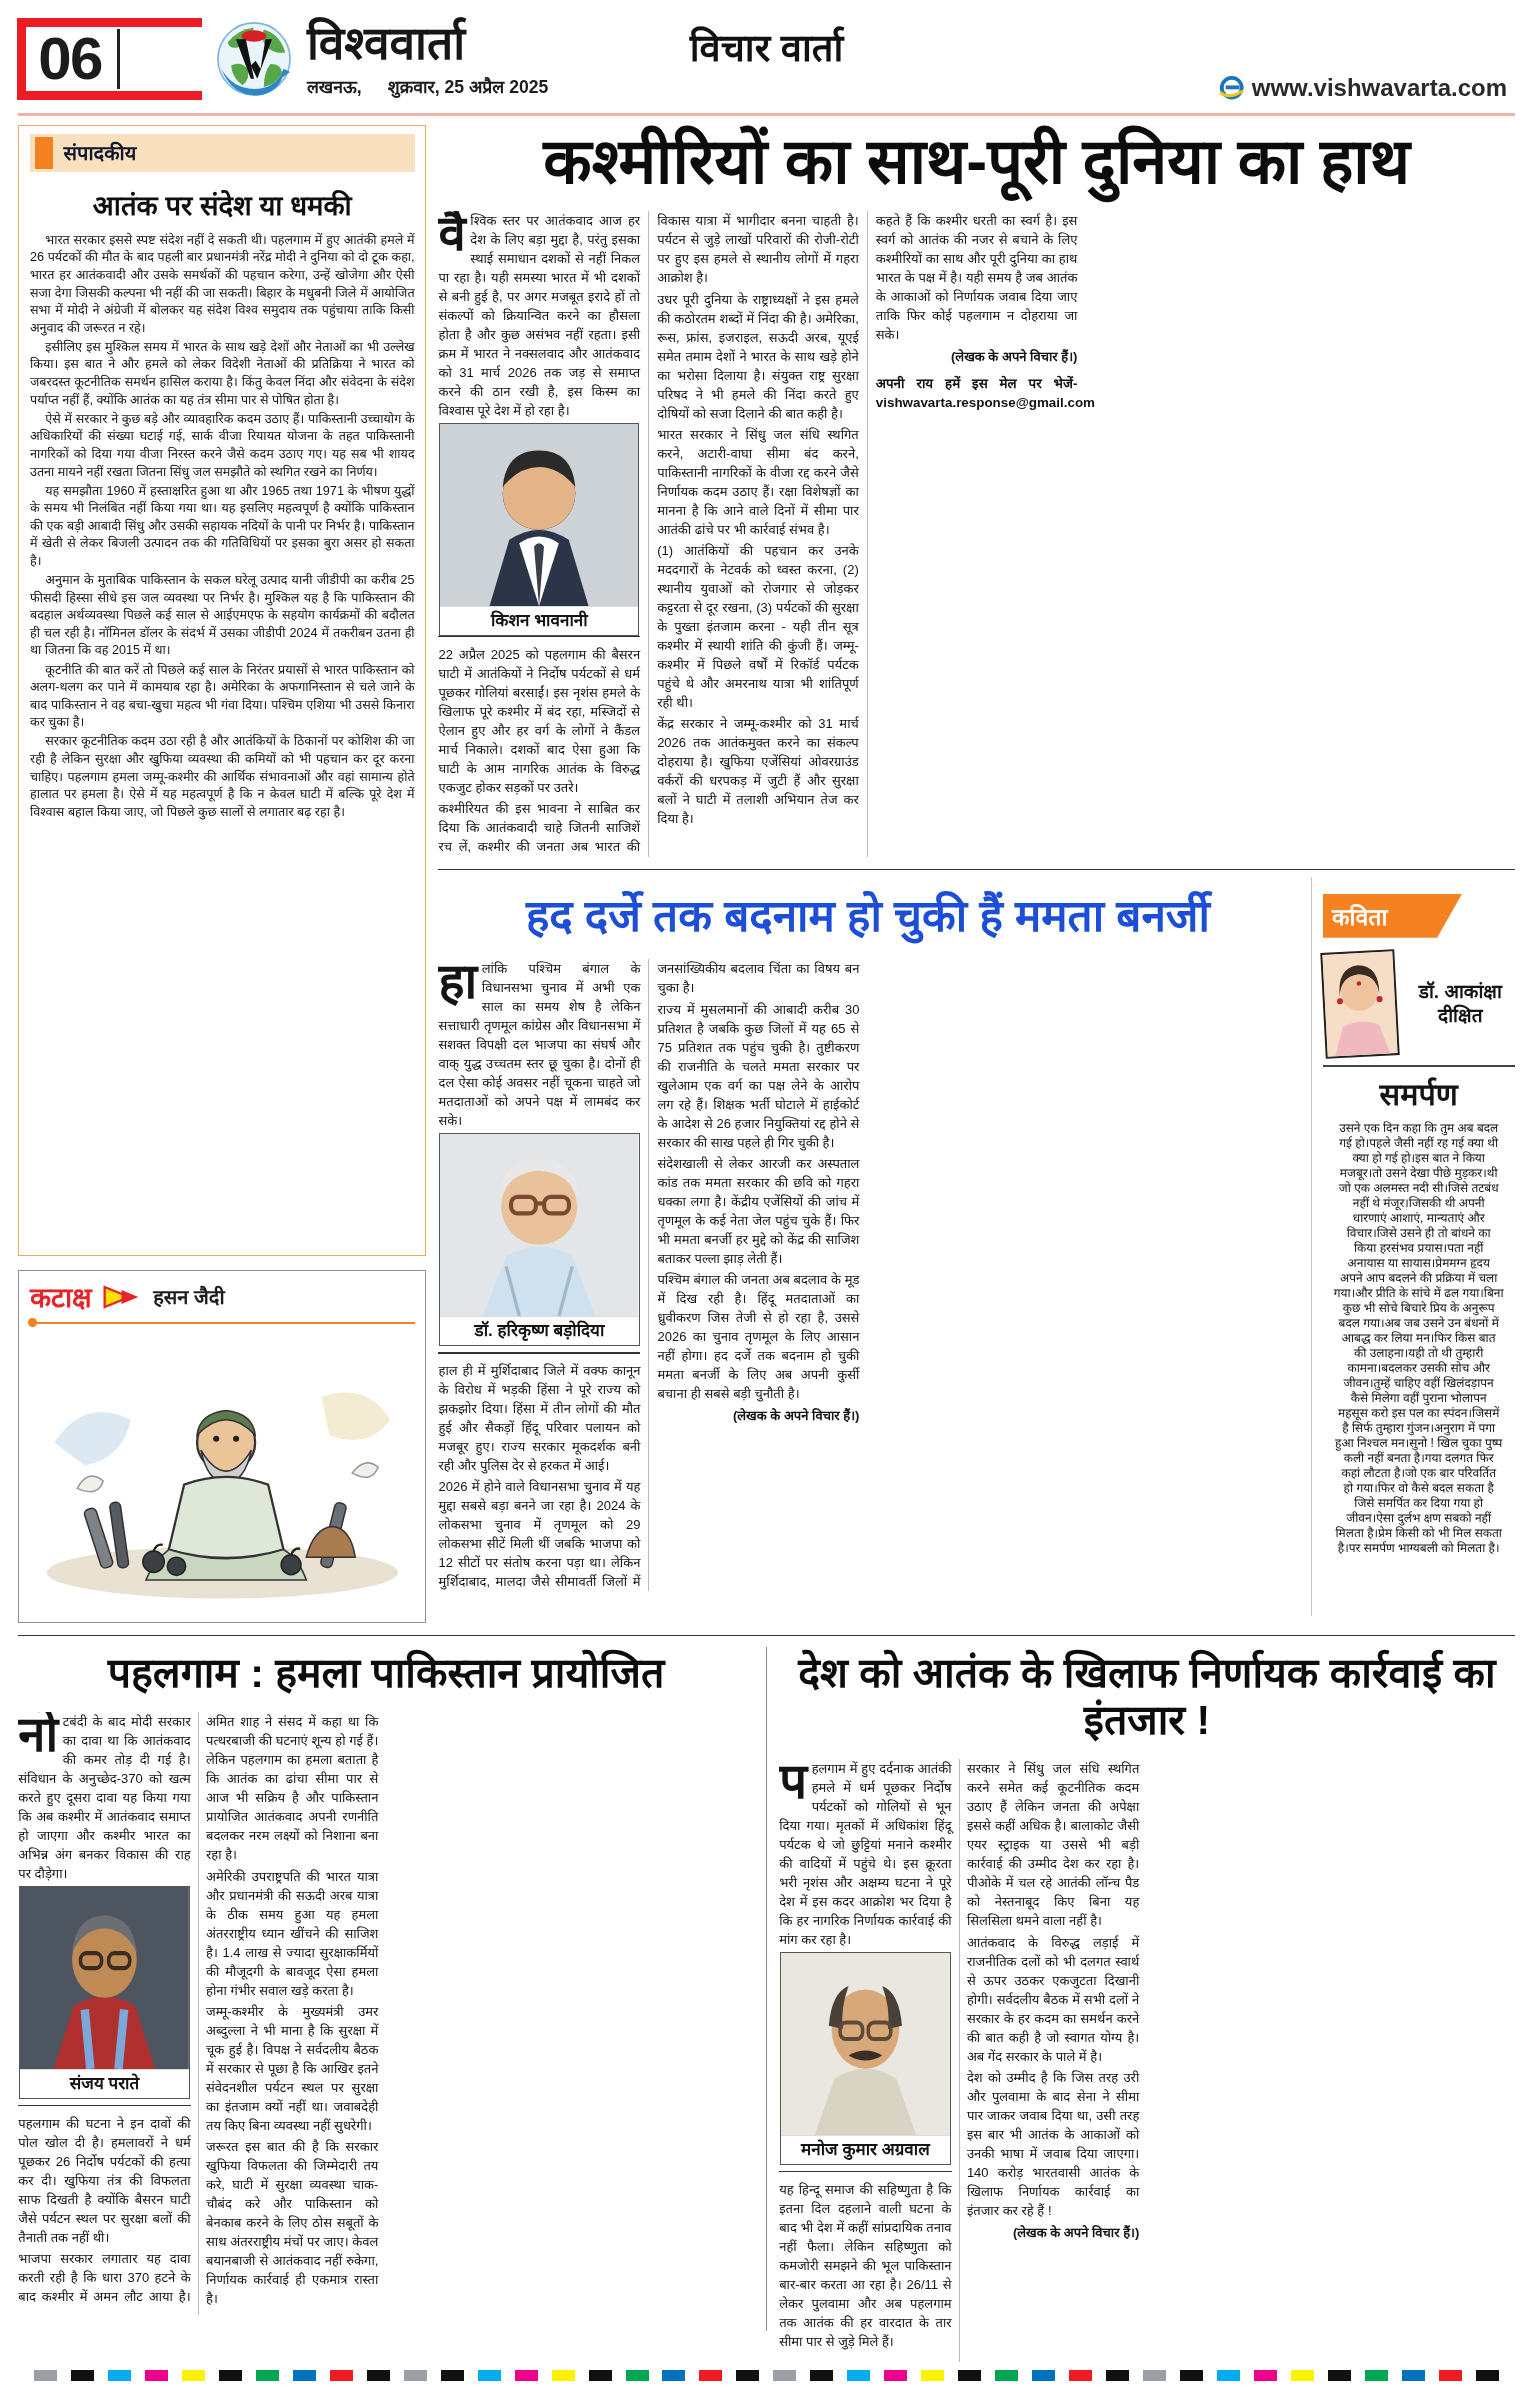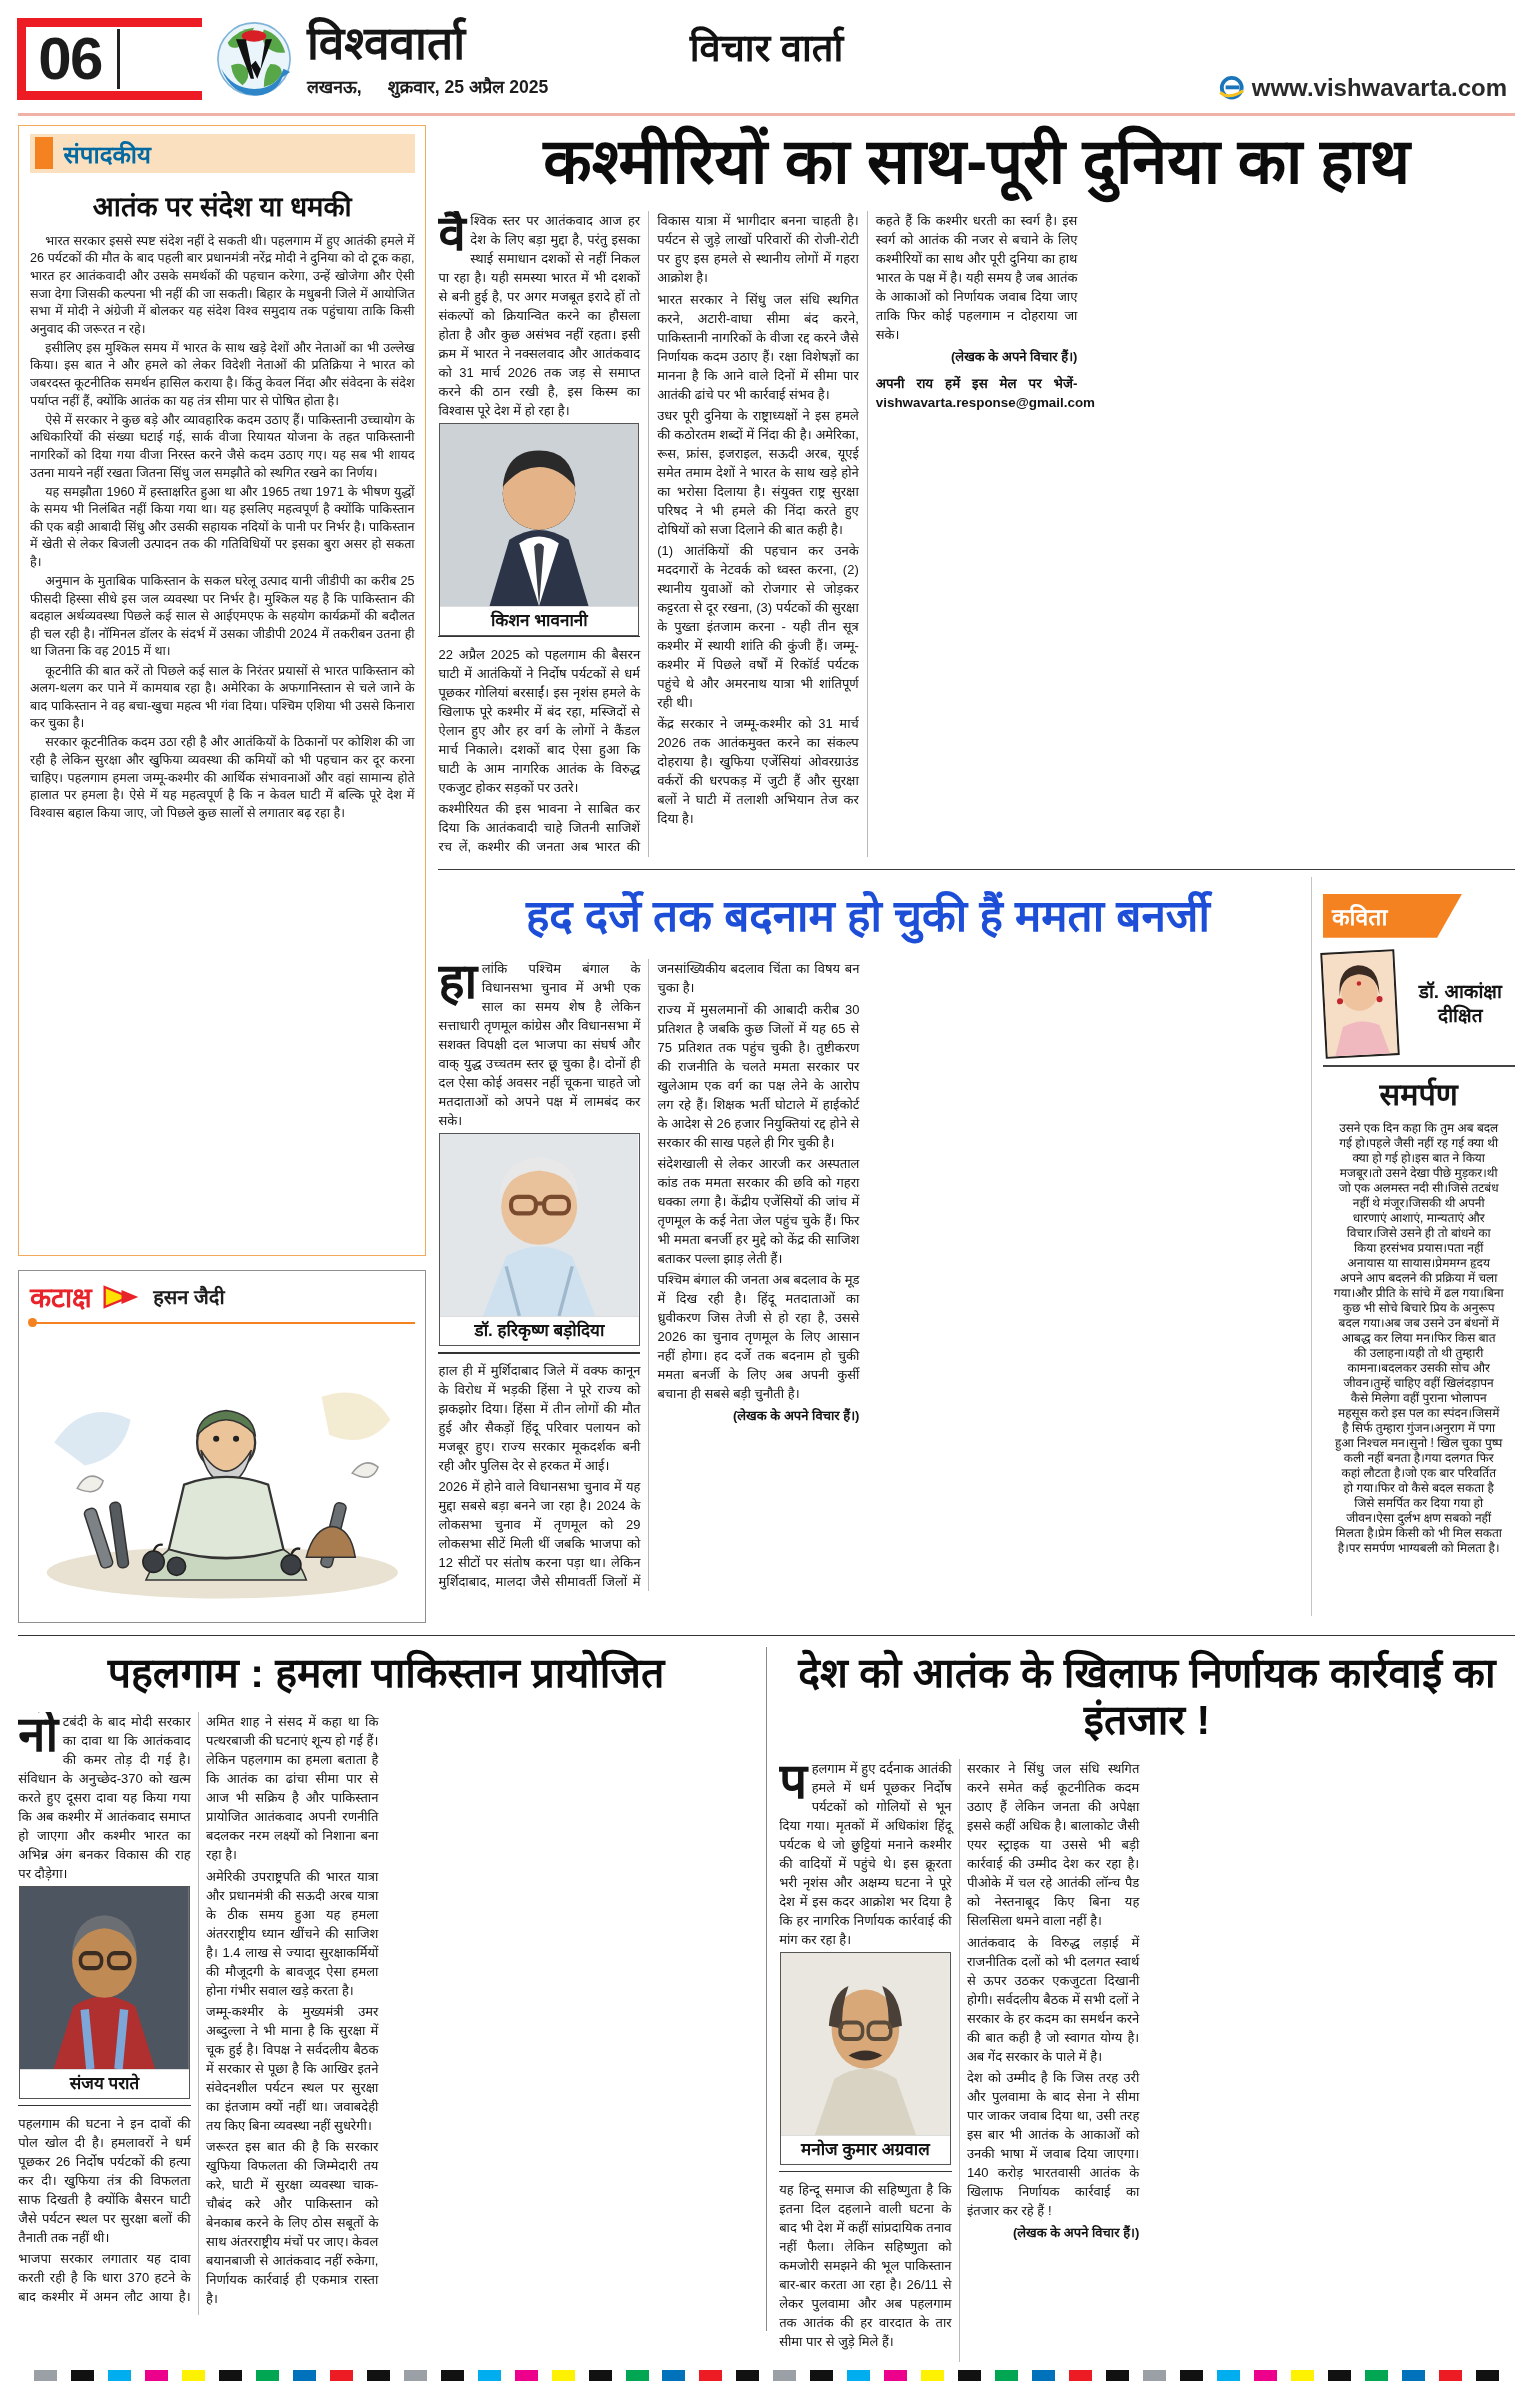--- a/index.html
+++ b/index.html
@@ -20,21 +20,21 @@
         font-size:38px;font-weight:bold;color:#111;}
   .website{position:absolute;right:26px;bottom:7.6px;display:flex;align-items:center;gap:6.1px;
         font-size:24px;font-weight:bold;color:#2a2a2a;}
   .header-rule{height:3.1px;background:#f0b1a6;margin:3.1px 18.3px 0;}
   
   .content{display:flex;gap:12.2px;padding:9.2px 18.3px 0;box-sizing:border-box;}
   .left-col{width:408px;flex:none;display:flex;flex-direction:column;gap:13.7px;}
   .editorial-box{border:1.5px solid #f3a95c;padding:7.6px 10.7px 6.1px;height:1131px;box-sizing:border-box;}
   .ed-kicker{background:#fbe0c0;display:flex;align-items:center;gap:10.7px;padding:3.1px 7.6px 3.1px 4.6px;}
   .orange-sq{width:18.3px;height:32px;background:#f58220;flex:none;}
-  .ed-kicker-label{font-size:24px;font-weight:bold;color:#0369a1;}
+  .ed-kicker-label{font-size:20px;font-weight:bold;color:#0f172a;}
   .ed-headline{text-align:center;font-size:27.5px;font-weight:bold;margin:13.7px 3.1px 9.2px;color:#0f0f0f;}
   .ed-body{font-size:12.6px;line-height:17.6px;text-align:justify;height:992px;overflow:hidden;}
   .ed-body p{margin:0 0 1.5px;text-indent:15.3px;}
   .cartoon-box{border:1.5px solid #8f8f8f;padding:7.6px 10.7px;height:353px;box-sizing:border-box;}
   .cartoon-head{display:flex;align-items:center;gap:10.7px;}
   .kataksha-label{font-size:27.5px;font-weight:bold;color:#e8232a;}
   .cartoon-author{font-size:20px;font-weight:bold;color:#1d1d1d;}
   .orange-rule{height:2.3px;background:#f58220;margin:6.1px 0 4.6px;position:relative;}
   .orange-rule::before{content:"";position:absolute;left:-1.5px;top:-3.1px;width:8.4px;height:8.4px;border-radius:50%;background:#f58220;}
   .cartoon-art{width:100%;height:275px;}
@@ -190,22 +190,22 @@
               <circle cx="60" cy="42" r="22" fill="#e4b astă88"></circle>
               <circle cx="60" cy="42" r="22" fill="#e4b488"></circle>
               <path d="M38 38 Q40 16 60 16 Q80 16 82 38 Q72 26 60 26 Q48 26 38 38Z" fill="#2a2a2a"></path>
             </svg>
             <figcaption class="caption">किशन भावनानी</figcaption>
           </figure>
           <div class="card-rule"></div>
           <div>
               <p class="para">22 अप्रैल 2025 को पहलगाम की बैसरन घाटी में आतंकियों ने निर्दोष पर्यटकों से धर्म पूछकर गोलियां बरसाईं। इस नृशंस हमले के खिलाफ पूरे कश्मीर में बंद रहा, मस्जिदों से ऐलान हुए और हर वर्ग के लोगों ने कैंडल मार्च निकाले। दशकों बाद ऐसा हुआ कि घाटी के आम नागरिक आतंक के विरुद्ध एकजुट होकर सड़कों पर उतरे।</p>
               <p class="para">कश्मीरियत की इस भावना ने साबित कर दिया कि आतंकवादी चाहे जितनी साजिशें रच लें, कश्मीर की जनता अब भारत की विकास यात्रा में भागीदार बनना चाहती है। पर्यटन से जुड़े लाखों परिवारों की रोजी-रोटी पर हुए इस हमले से स्थानीय लोगों में गहरा आक्रोश है।</p>
+              <p class="para">उधर पूरी दुनिया के राष्ट्राध्यक्षों ने इस हमले की कठोरतम शब्दों में निंदा की है। अमेरिका, रूस, फ्रांस, इजराइल, सऊदी अरब, यूएई समेत तमाम देशों ने भारत के साथ खड़े होने का भरोसा दिलाया है। संयुक्त राष्ट्र सुरक्षा परिषद ने भी हमले की निंदा करते हुए दोषियों को सजा दिलाने की बात कही है।</p>
               <p class="para">भारत सरकार ने सिंधु जल संधि स्थगित करने, अटारी-वाघा सीमा बंद करने, पाकिस्तानी नागरिकों के वीजा रद्द करने जैसे निर्णायक कदम उठाए हैं। रक्षा विशेषज्ञों का मानना है कि आने वाले दिनों में सीमा पार आतंकी ढांचे पर भी कार्रवाई संभव है।</p>
-              <p class="para">उधर पूरी दुनिया के राष्ट्राध्यक्षों ने इस हमले की कठोरतम शब्दों में निंदा की है। अमेरिका, रूस, फ्रांस, इजराइल, सऊदी अरब, यूएई समेत तमाम देशों ने भारत के साथ खड़े होने का भरोसा दिलाया है। संयुक्त राष्ट्र सुरक्षा परिषद ने भी हमले की निंदा करते हुए दोषियों को सजा दिलाने की बात कही है।</p>
               <p class="para">(1) आतंकियों की पहचान कर उनके मददगारों के नेटवर्क को ध्वस्त करना, (2) स्थानीय युवाओं को रोजगार से जोड़कर कट्टरता से दूर रखना, (3) पर्यटकों की सुरक्षा के पुख्ता इंतजाम करना - यही तीन सूत्र कश्मीर में स्थायी शांति की कुंजी हैं। जम्मू-कश्मीर में पिछले वर्षों में रिकॉर्ड पर्यटक पहुंचे थे और अमरनाथ यात्रा भी शांतिपूर्ण रही थी।</p>
               <p class="para">केंद्र सरकार ने जम्मू-कश्मीर को 31 मार्च 2026 तक आतंकमुक्त करने का संकल्प दोहराया है। खुफिया एजेंसियां ओवरग्राउंड वर्करों की धरपकड़ में जुटी हैं और सुरक्षा बलों ने घाटी में तलाशी अभियान तेज कर दिया है।</p>
               <p class="para">कहते हैं कि कश्मीर धरती का स्वर्ग है। इस स्वर्ग को आतंक की नजर से बचाने के लिए कश्मीरियों का साथ और पूरी दुनिया का हाथ भारत के पक्ष में है। यही समय है जब आतंक के आकाओं को निर्णायक जवाब दिया जाए ताकि फिर कोई पहलगाम न दोहराया जा सके।</p>
             </div>
           <p class="closing">(लेखक के अपने विचार हैं।)</p>
           <p class="feedback">अपनी राय हमें इस मेल पर भेजें- vishwavarta.response@gmail.com</p>
         </div>
       </article>
 
       <div class="row2">

